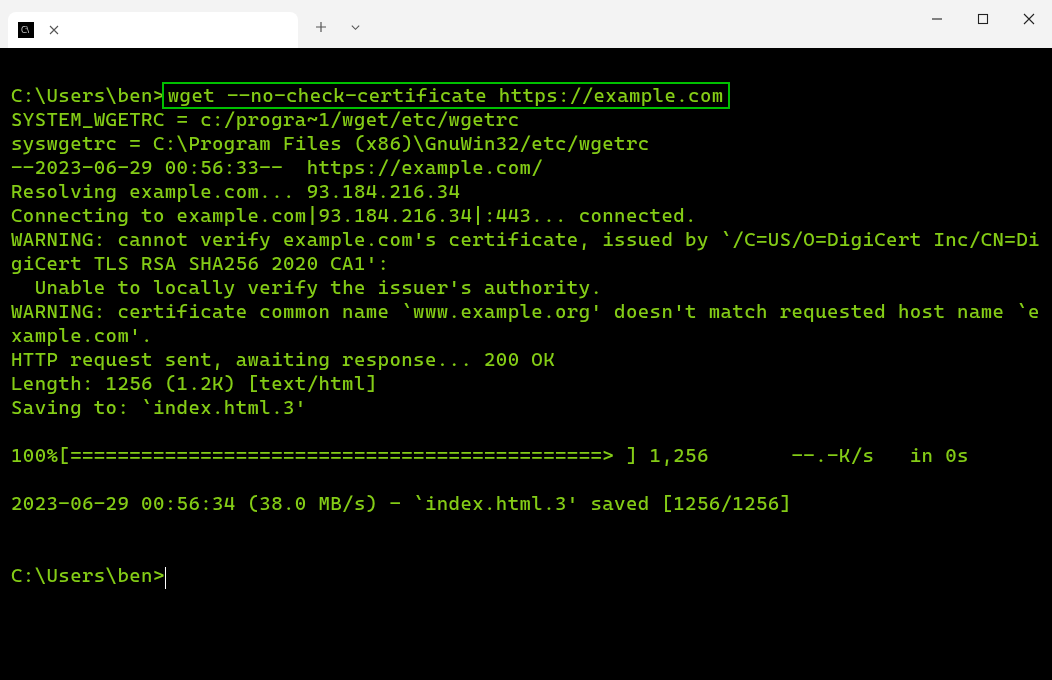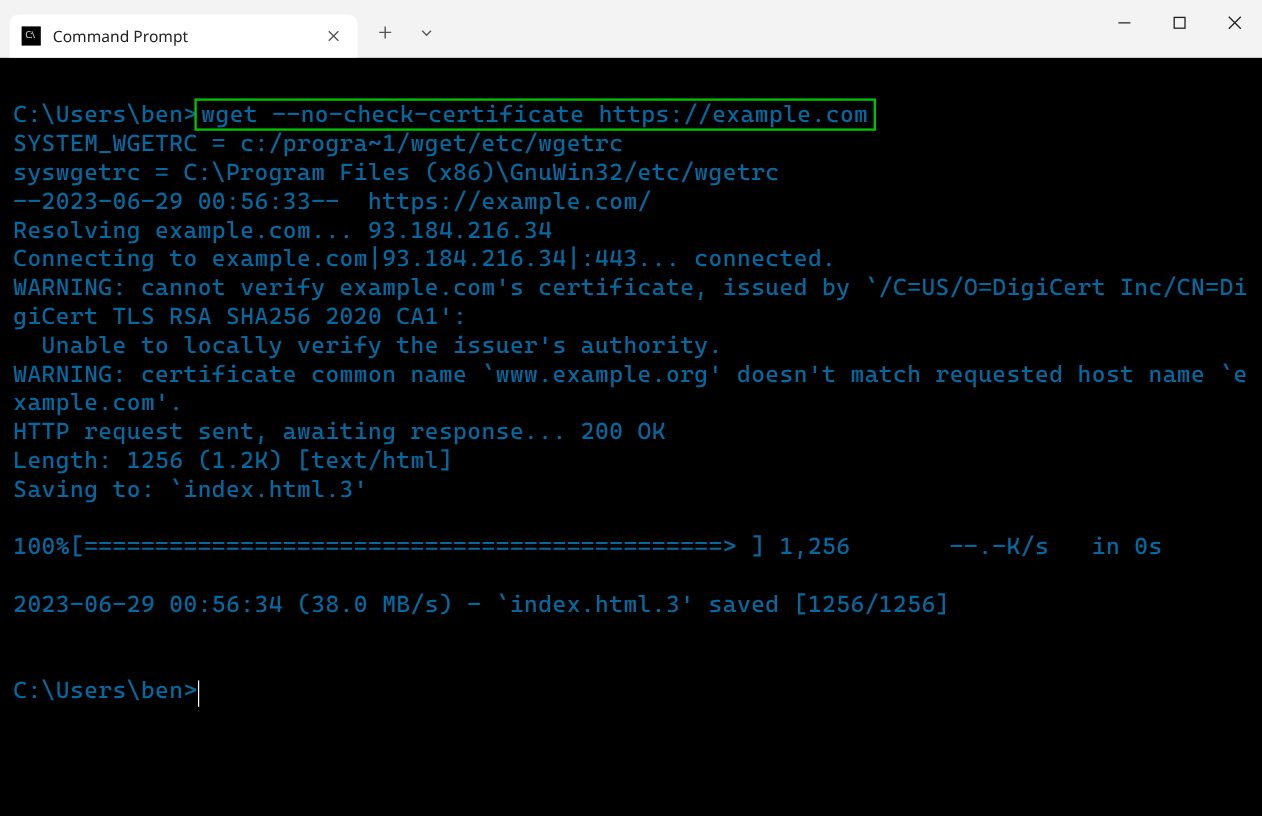--- a/index.html
+++ b/index.html
@@ -99,21 +99,21 @@
       height: 38px;
       display: flex;
       align-items: center;
       justify-content: center;
       cursor: pointer;
     }
     .win-btn svg { width: 12px; height: 12px; stroke: #222; }
     .terminal {
       flex: 1;
       background: #000;
-      color: #0369a1;
+      color: #84cc16;
       font-family: "Cascadia Mono", "Consolas", monospace;
       font-size: 19.5px;
       line-height: 1.23;
       padding: 12px 10px 10px 11px;
       white-space: pre;
       overflow: hidden;
       letter-spacing: 0.4px;
     }
     .prompt-line { display: block; }
     .highlight-box {
@@ -133,21 +133,20 @@
     .body-wrap { white-space: pre-wrap; word-break: break-all; }
   </style>
 </head>
 <body>
 
 <div class="title-bar">
   <div class="tab">
     <span class="tab-icon">
       <span class="tab-icon-inner">C:\</span>
     </span>
-    <span class="tab-title">Command Prompt</span>
     <span class="tab-close">
       <svg viewBox="0 0 10 10" stroke-width="1.1">
           <path d="M1 1 L9 9 M9 1 L1 9"></path>
         </svg>
     </span>
   </div>
   <div class="new-tab-btn">
     <svg viewBox="0 0 12 12" stroke-width="1.2">
         <path d="M6 1 L6 11 M1 6 L11 6"></path>
       </svg>

